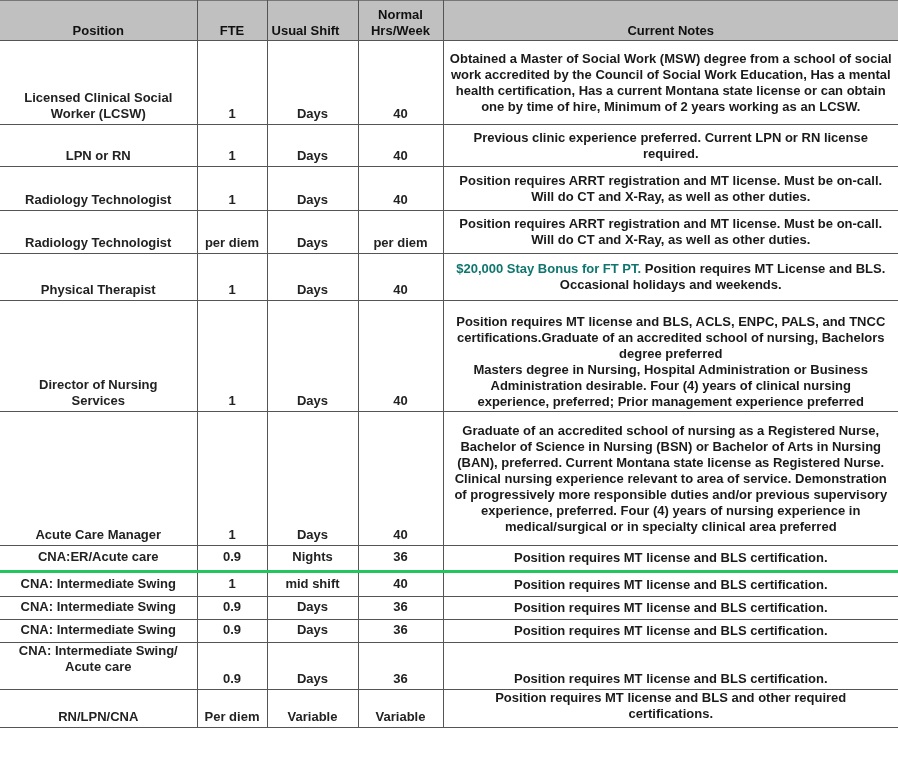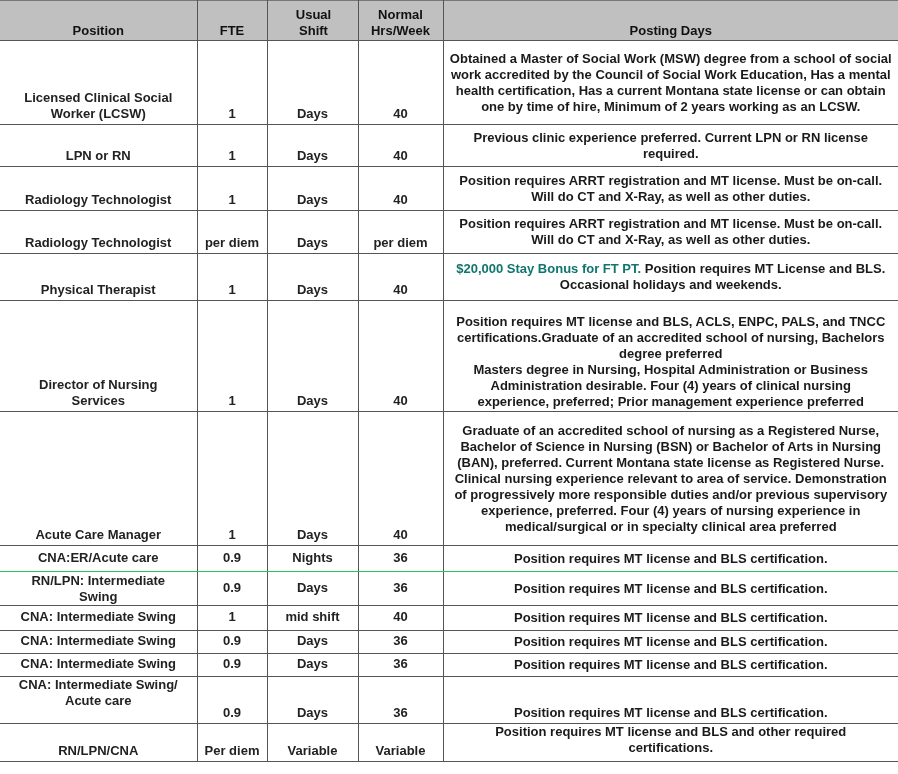--- a/index.html
+++ b/index.html
@@ -13,40 +13,40 @@
   th { background:#c0c0c0; color:#111; padding-bottom:1px; }
   tr.header { height:40px; }
   td.pos, td.fte, td.shift, td.hrs { padding-bottom:2px; }
   td.notes { vertical-align:middle; padding:1px 4px; color:#1a1a1a; }
   td.notes.bottom { vertical-align:bottom; }
   td.middle { vertical-align:middle; }
   .red { color:#0f766e; }
   table tr:first-child th { border-top:1px solid #777; }
   td:first-child, th:first-child { border-left:none;margin-left:13px; }
   td:last-child, th:last-child { border-right:none; }
-  tr.thin-sep td { border-bottom:1px solid #22c55e; }
+  tr.thin-sep td { border-bottom:3px solid #22c55e; }
 </style>
 </head>
 <body>
 
 <table>
   <colgroup>
     <col class="c-pos">
       <col class="c-fte">
       <col class="c-shift">
       <col class="c-hrs">
       <col class="c-notes">
   </colgroup>
   <tbody>
       <tr class="header">
     <th>Position</th>
     <th>FTE</th>
-    <th style="padding-left:16px;padding-right:14px;margin-left:39px;">Usual Shift</th>
+    <th style="padding-left:0;padding-right:14px;margin-left:39px;">Usual Shift</th>
     <th style="padding-left:10px;padding-right:10px;">Normal Hrs/Week</th>
-    <th>Posting Days</th>
+    <th>Current Notes</th>
   </tr>
 
   <tr style="height:84px">
     <td class="pos" style="padding:0 22px 2px">Licensed Clinical Social Worker (LCSW)</td>
     <td class="fte">1</td>
     <td class="shift">Days</td>
     <td class="hrs">40</td>
     <td class="notes"><span>Obtained a Master of Social Work (MSW) degree from a school of social work accredited by the Council of Social Work Education, Has a mental health certification, Has a current Montana state license or can obtain one by time of hire, Minimum of 2 years working as an LCSW.</span></td>
   </tr>
 
@@ -103,27 +103,20 @@
 
   <tr class="thin-sep" style="height:26px">
     <td class="pos middle">CNA:ER/Acute care</td>
     <td class="fte middle">0.9</td>
     <td class="shift middle">Nights</td>
     <td class="hrs middle">36</td>
     <td class="notes"><span>Position requires MT license and BLS certification.</span></td>
   </tr>
 
 
-  <tr style="height:34px">
-    <td class="pos middle" style="padding:0 22px">RN/LPN: Intermediate Swing</td>
-    <td class="fte middle">0.9</td>
-    <td class="shift middle">Days</td>
-    <td class="hrs middle">36</td>
-    <td class="notes"><span>Position requires MT license and BLS certification.</span></td>
-  </tr>
 
   <tr style="height:25px">
     <td class="pos middle">CNA: Intermediate Swing</td>
     <td class="fte middle">1</td>
     <td class="shift middle">mid shift</td>
     <td class="hrs middle">40</td>
     <td class="notes"><span>Position requires MT license and BLS certification.</span></td>
   </tr>
 
   <tr style="height:23px">

